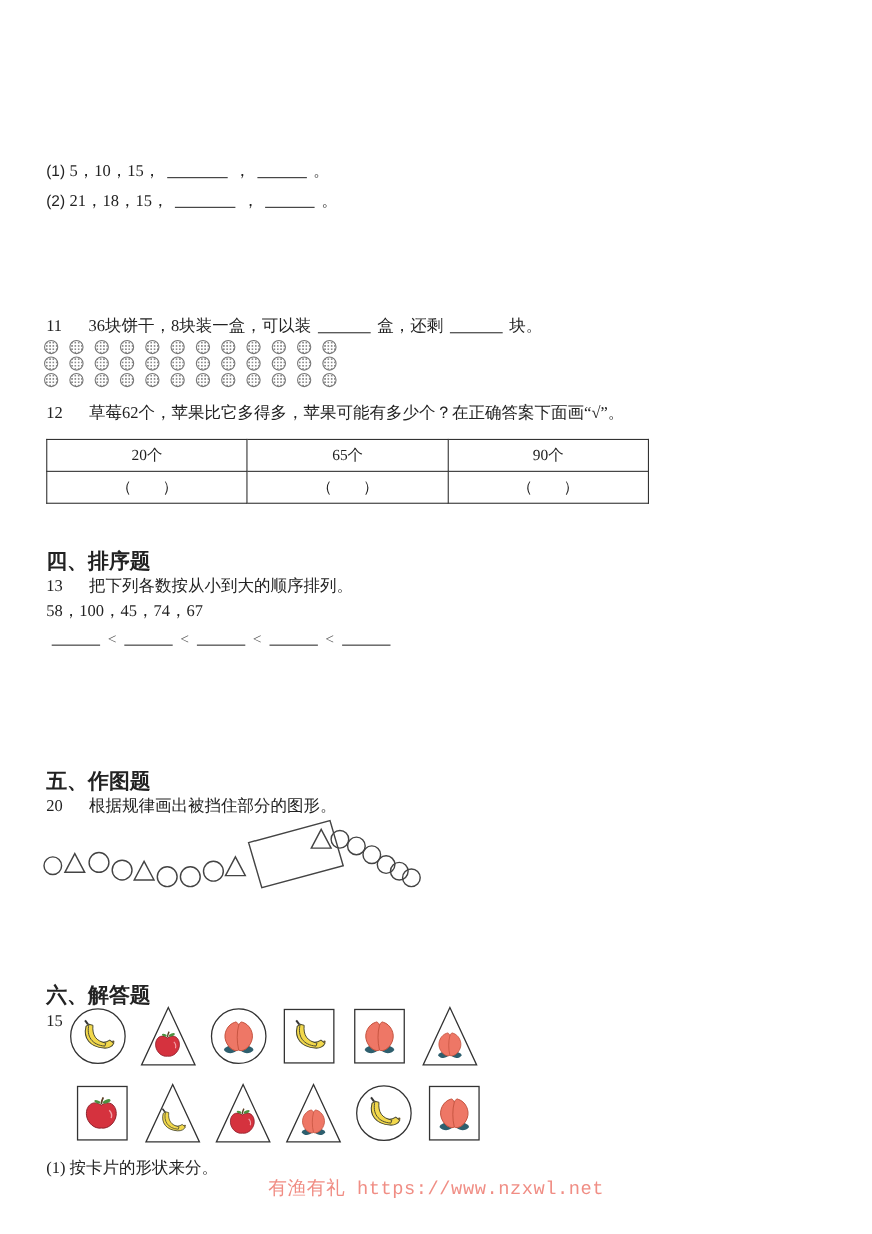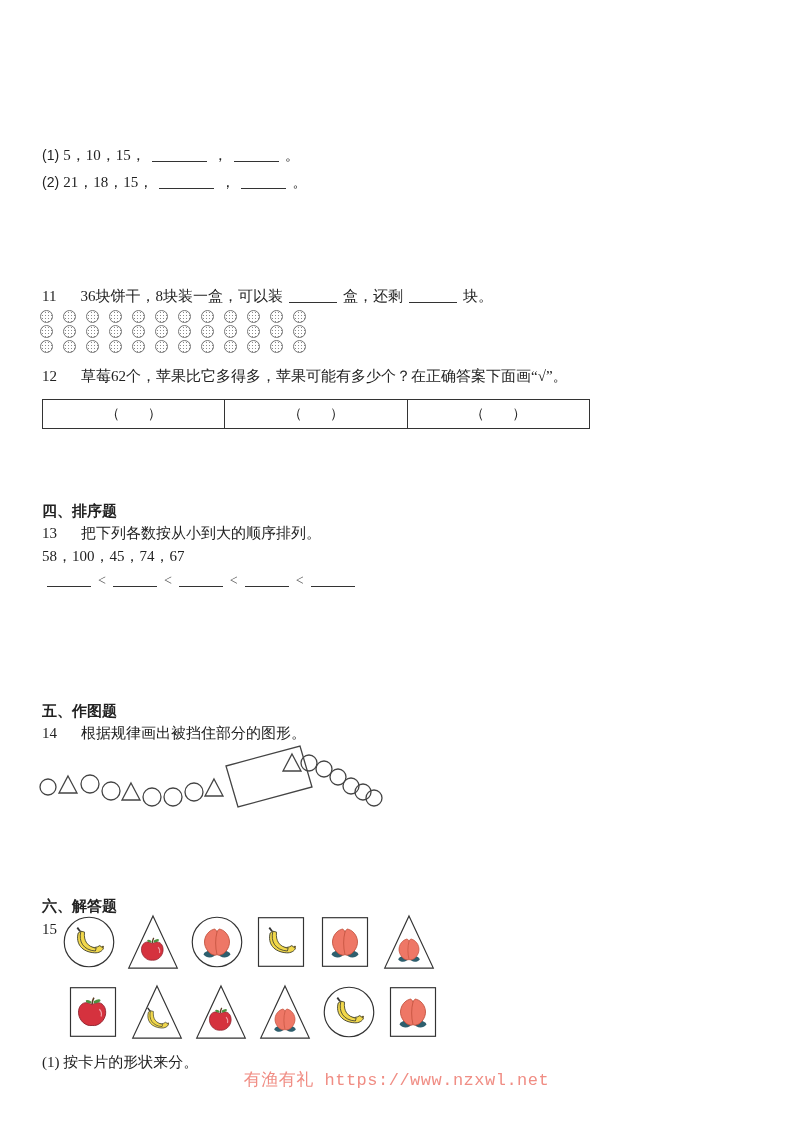--- a/index.html
+++ b/index.html
@@ -7,21 +7,21 @@
        font-family:"Liberation Serif","DejaVu Serif",serif;color:#222;}
   .abs{position:absolute;}
   .txt{font-size:15px;line-height:18px;white-space:nowrap;}
   .qnum{display:inline-block;margin-right:24px;}
   .pfx{display:inline-block;margin-right:4px;font-family:"Liberation Sans",sans-serif;font-size:14px;}
   .blank{display:inline-block;border-bottom:1px solid #333;height:15px;vertical-align:-2px;}
   .b55{width:55px;margin:0 6px;}
   .b45{width:45px;margin:0 6px;}
   .b48{width:48px;margin:0 6px;}
   .b44{width:44px;margin:0 5px;}
-  .sect{font-weight:bold;font-size:15px;}
+  .sect{font-weight:bold;font-size:19px;}
   
   .cookie-row{height:15px;}
   .cookie{width:13px;height:13px;border-radius:50%;border:1px solid #777;display:inline-block;
           margin-right:10px;box-sizing:border-box;
           background-image:radial-gradient(#8a8a8a 0.7px, transparent 0.9px);
           background-size:3px 3px;}
   
   .qtable{border-collapse:collapse;width:548px;table-layout:fixed;}
   .qtable td{border:1px solid #333;text-align:center;font-size:14px;height:28px;padding:0;}
   
@@ -49,40 +49,45 @@
     <div class="cookie-row"><span class="cookie"></span><span class="cookie"></span><span class="cookie"></span><span class="cookie"></span><span class="cookie"></span><span class="cookie"></span><span class="cookie"></span><span class="cookie"></span><span class="cookie"></span><span class="cookie"></span><span class="cookie"></span><span class="cookie"></span></div>
     <div class="cookie-row"><span class="cookie"></span><span class="cookie"></span><span class="cookie"></span><span class="cookie"></span><span class="cookie"></span><span class="cookie"></span><span class="cookie"></span><span class="cookie"></span><span class="cookie"></span><span class="cookie"></span><span class="cookie"></span><span class="cookie"></span></div>
     <div class="cookie-row"><span class="cookie"></span><span class="cookie"></span><span class="cookie"></span><span class="cookie"></span><span class="cookie"></span><span class="cookie"></span><span class="cookie"></span><span class="cookie"></span><span class="cookie"></span><span class="cookie"></span><span class="cookie"></span><span class="cookie"></span></div>
   </div>
 
 <div class="abs txt" style="top:367px;left:42px;text-align:right;">
   <span class="qnum">12</span><span>草莓62个，苹果比它多得多，苹果可能有多少个？在正确答案下面画“√”。</span>
 </div>
 <table class="qtable abs" style="top:399px;left:42px;">
   <tbody>
+      <tr>
+    <td>20个</td>
+    <td>65个</td>
+    <td>90个</td>
+  </tr>
   <tr>
     <td>（　　）</td>
     <td>（　　）</td>
     <td>（　　）</td>
   </tr>
 </tbody>
   </table>
 
 <div class="abs txt sect" style="top:502px;left:42px;">四、排序题</div>
 <div class="abs txt" style="top:524px;left:42px;">
   <span class="qnum">13</span><span>把下列各数按从小到大的顺序排列。</span>
 </div>
 <div class="abs txt" style="top:547px;left:42px;text-align:right;">58，100，45，74，67</div>
 <div class="abs txt" style="top:571px;left:42px;">
   <span class="blank b44"></span><span class="cmp-lt">&lt;</span><span class="blank b44"></span><span class="cmp-lt">&lt;</span><span class="blank b44"></span><span class="cmp-lt">&lt;</span><span class="blank b44"></span><span class="cmp-lt">&lt;</span><span class="blank b44"></span>
 </div>
 
 <div class="abs txt sect" style="top:702px;left:42px;">五、作图题</div>
 <div class="abs txt" style="top:724px;left:42px;">
-  <span class="qnum">14</span><span>根据规律画出被挡住部分的图形。</span>
+  <span class="qnum">20</span><span>根据规律画出被挡住部分的图形。</span>
 </div>
 <svg class="abs" style="top:740px;left:36px;" width="360" height="74" viewBox="0 0 360 74">
   <g fill="none" stroke="#444" stroke-width="1.3">
     <circle cx="12" cy="47" r="8"></circle>
     <path d="M32 36 L41 53 L23 53 Z"></path>
     <circle cx="54" cy="44" r="9"></circle>
     <circle cx="75" cy="51" r="9"></circle>
     <path d="M95 43 L104 60 L86 60 Z"></path>
     <circle cx="116" cy="57" r="9"></circle>
     <circle cx="137" cy="57" r="9"></circle>

